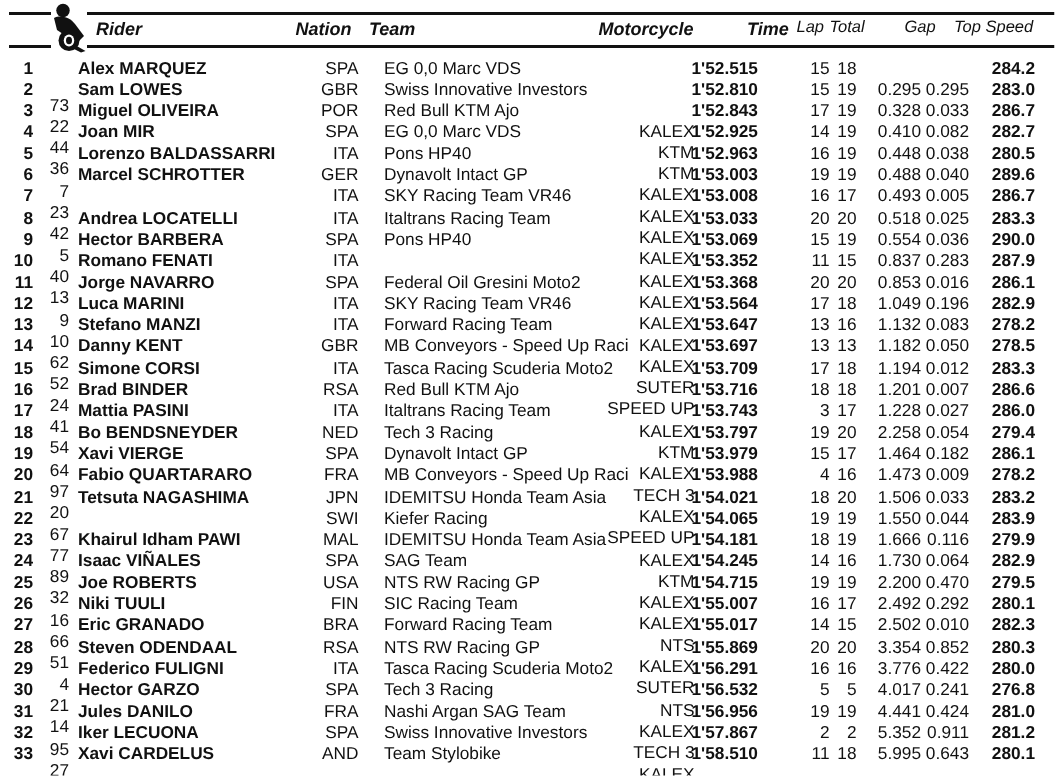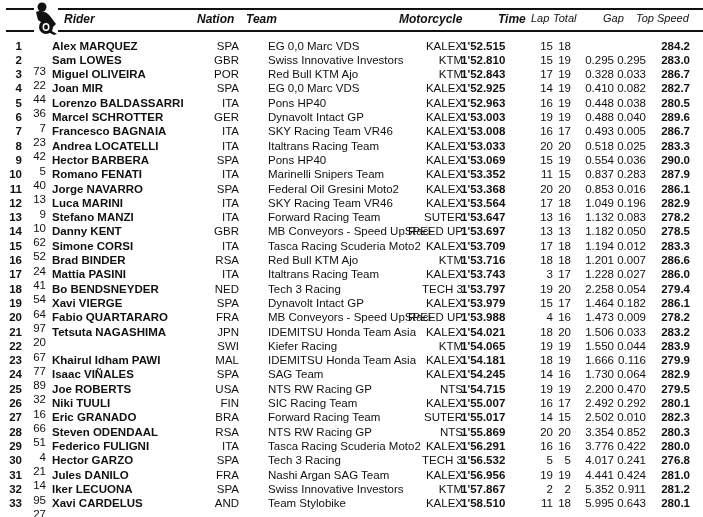--- a/index.html
+++ b/index.html
@@ -10,22 +10,22 @@
   .logo { position: absolute; left: 30px; top: 2px; width: 30px; height: 34px; }
   .hcell { position: absolute; top: 12px; font-size: 12px; font-style: italic; font-weight: bold; white-space: nowrap; }
   .hcell.plain { font-weight: normal; font-size: 11px; top: 12px; }
   .rows { position: absolute; left: 0; top: 38.5px; width: 703px; }
   .row { position: absolute; left: 0; width: 703px; height: 14.3px; font-size: 11.5px; line-height: 14.3px; white-space: nowrap; }
   .c { position: absolute; top: 0; }
   .pos { width: 22px; text-align: right; left: 0; font-weight: bold; }
   .num { width: 22px; text-align: right; left: 24px; margin-top: 25px; }
   .rider { left: 52px; font-weight: bold; }
   .nation { width: 40px; text-align: right; left: 199px; }
-  .team { left: 242px; padding-left: 26px; }
-  .moto { width: 72px; text-align: right; left: 391px; }
+  .team { left: 230px; padding-left: 26px; }
+  .moto { width: 72px; text-align: right; left: 391px; margin-top: 42px; }
   .time { width: 72px; left: 461px; font-weight: bold; }
   .lap { width: 16px; text-align: right; left: 537px; }
   .total { width: 16px; text-align: right; left: 555px; }
   .gap1 { width: 34px; text-align: right; left: 580px; }
   .gap2 { width: 32px; text-align: right; left: 614px; }
   .speed { width: 42px; text-align: right; left: 648px; font-weight: bold; }
 </style>
 </head>
 <body>
 
@@ -134,21 +134,20 @@
     <span class="c time">1'53.003</span>
     <span class="c lap">19</span>
     <span class="c total">19</span>
     <span class="c gap1">0.488</span>
     <span class="c gap2">0.040</span>
     <span class="c speed">289.6</span>
   </div>
     <div class="row" style="top: 85.8px;">
     <span class="c pos">7</span>
     <span class="c num">42</span>
-    <span class="c rider">Francesco BAGNAIA</span>
     <span class="c nation">ITA</span>
     <span class="c team">SKY Racing Team VR46</span>
     <span class="c moto">KALEX</span>
     <span class="c time">1'53.008</span>
     <span class="c lap">16</span>
     <span class="c total">17</span>
     <span class="c gap1">0.493</span>
     <span class="c gap2">0.005</span>
     <span class="c speed">286.7</span>
   </div>
@@ -178,21 +177,20 @@
     <span class="c total">19</span>
     <span class="c gap1">0.554</span>
     <span class="c gap2">0.036</span>
     <span class="c speed">290.0</span>
   </div>
     <div class="row" style="top: 128.7px;">
     <span class="c pos">10</span>
     <span class="c num">13</span>
     <span class="c rider">Romano FENATI</span>
     <span class="c nation">ITA</span>
-    <span class="c team">Marinelli Snipers Team</span>
     <span class="c moto">KALEX</span>
     <span class="c time">1'53.352</span>
     <span class="c lap">11</span>
     <span class="c total">15</span>
     <span class="c gap1">0.837</span>
     <span class="c gap2">0.283</span>
     <span class="c speed">287.9</span>
   </div>
     <div class="row" style="top: 143px;">
     <span class="c pos">11</span>

